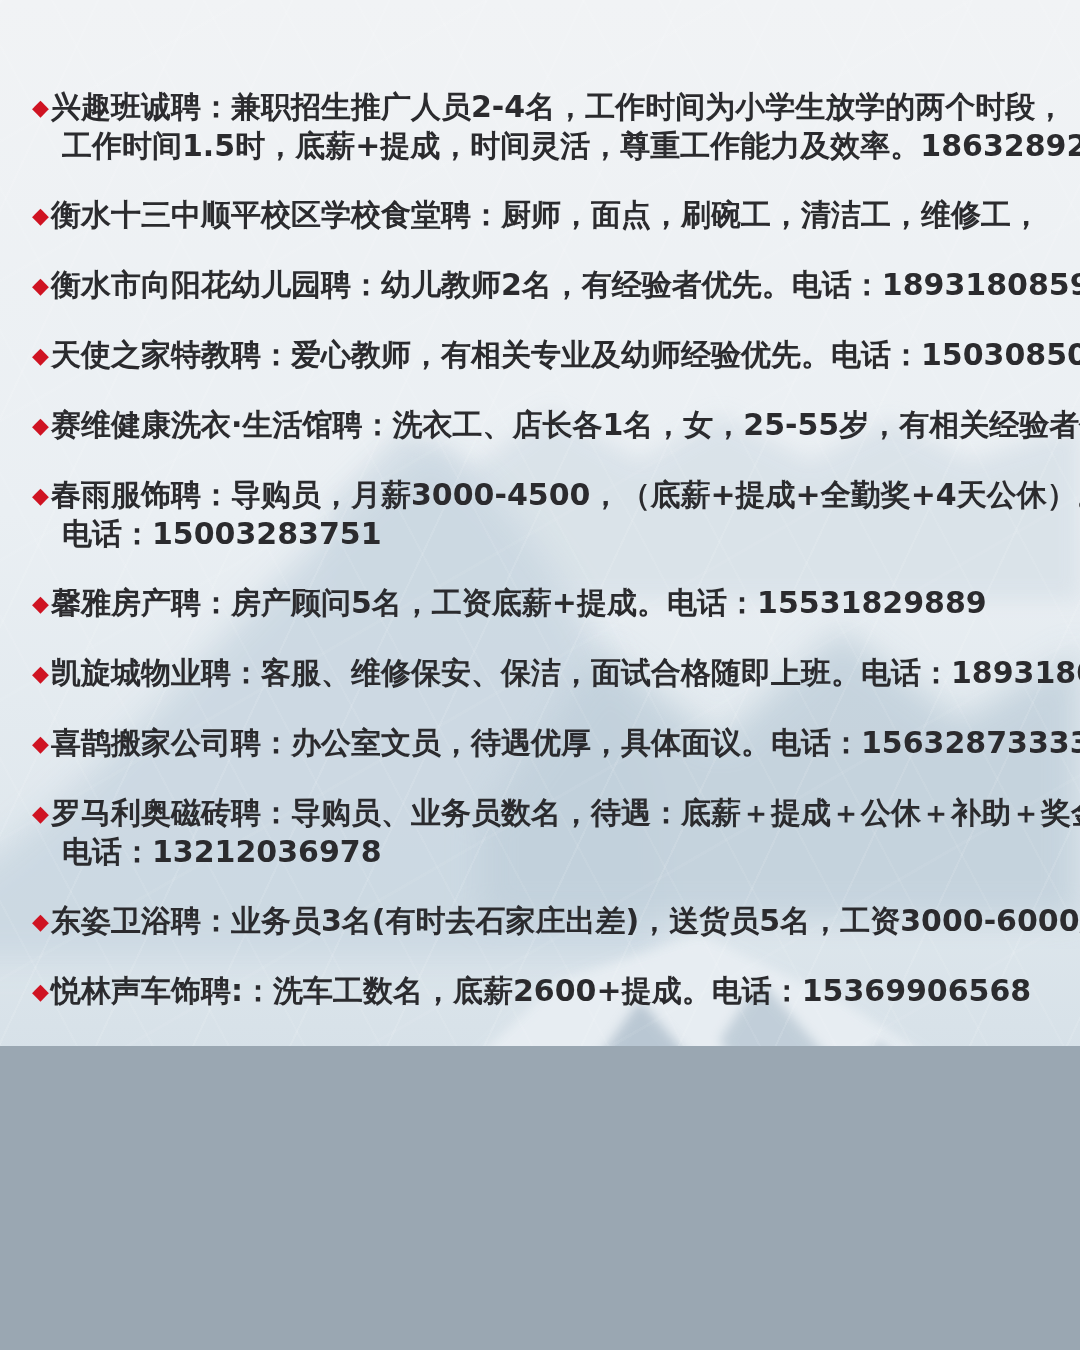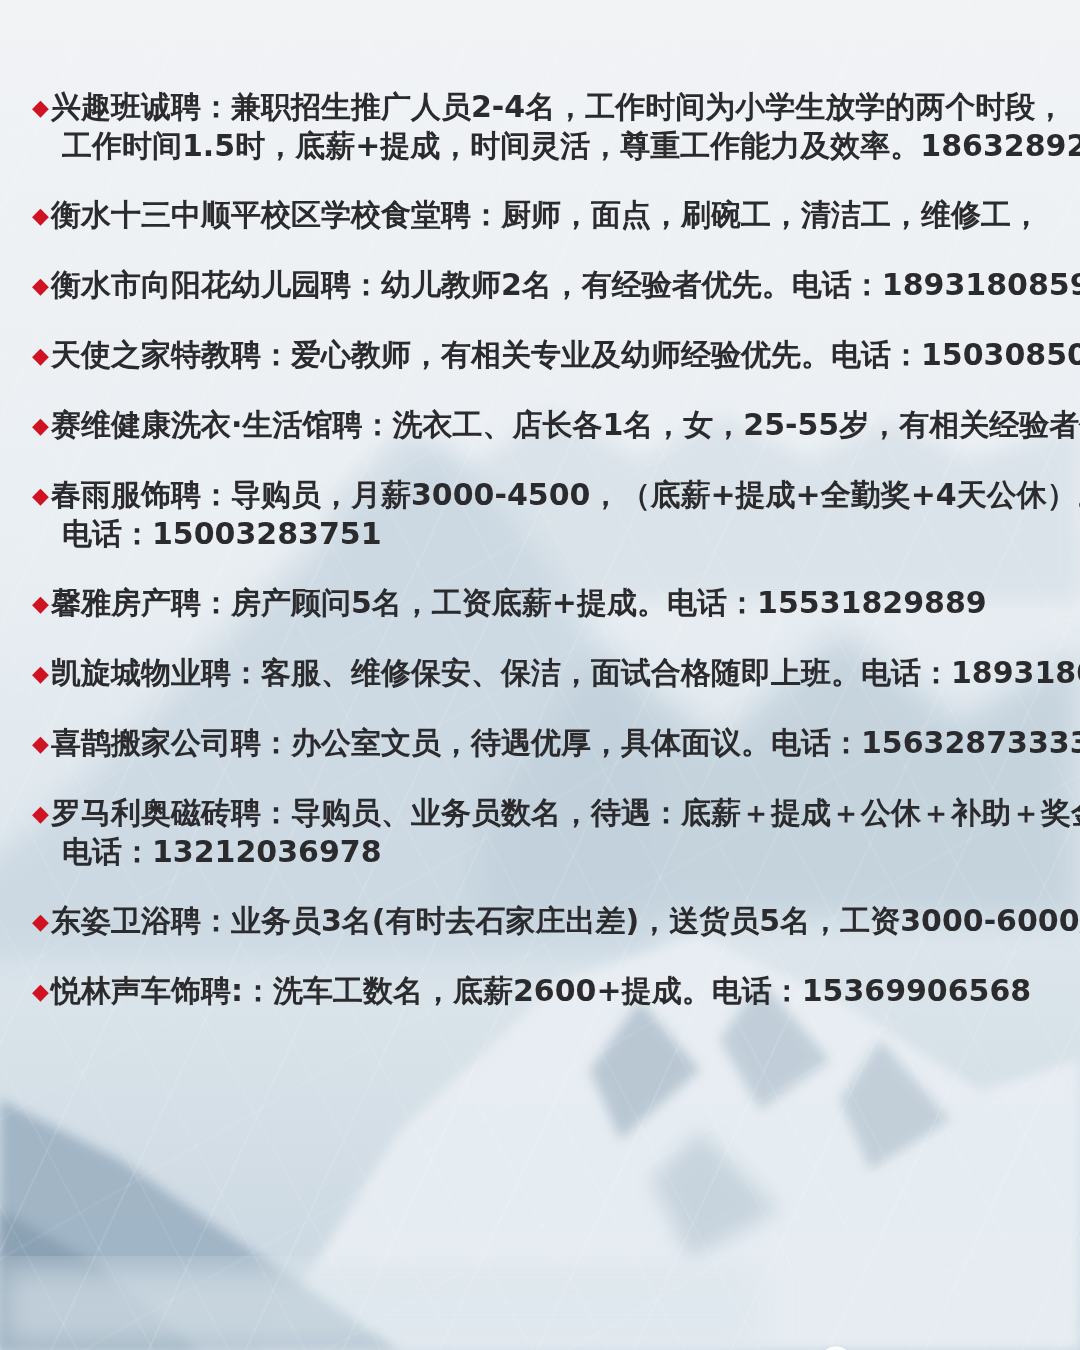--- a/index.html
+++ b/index.html
@@ -1,18 +1,18 @@
 <!DOCTYPE html>
 <html><head>
 <meta charset="utf-8">
 <style>
   html,body{margin:0;padding:0;background:#9aa7b2;}
   .page{
     position:relative;
-    width:1080px;height:1350px;
+    width:1080px;height:1046px;
     margin:0 auto;
     overflow:hidden;
     font-family:"DejaVu Sans","Liberation Sans",sans-serif;
   }
   .bg{position:absolute;left:0;top:0;width:1080px;height:1350px;display:block;}
   .texture{
     position:absolute;inset:0;pointer-events:none;
     background:
       repeating-linear-gradient(115deg, rgba(255,255,255,.10) 0 2px, rgba(255,255,255,0) 2px 88px),
       repeating-linear-gradient(62deg,  rgba(255,255,255,.07) 0 2px, rgba(255,255,255,0) 2px 67px),

